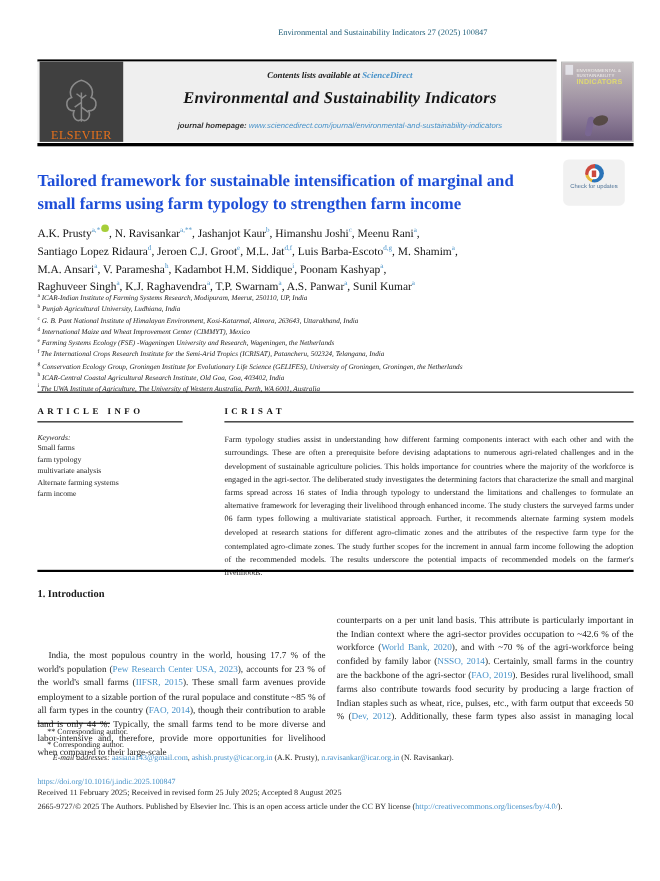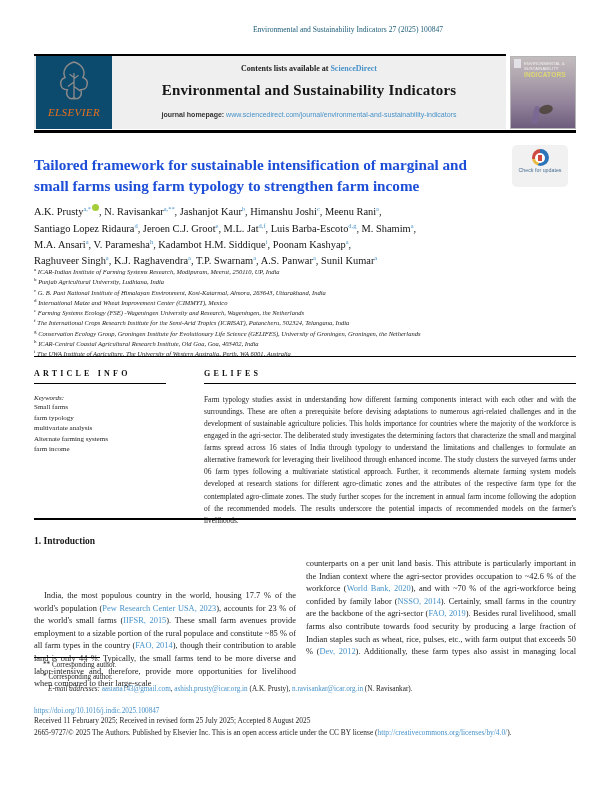--- a/index.html
+++ b/index.html
@@ -10,25 +10,25 @@
   .bold{font-weight:bold;}
   sup{font-size:0.62em;line-height:0;color:#4792c9;}
 
   
   .jref{position:absolute;top:25px;left:0;width:100%;text-align:center;
         font-size:7.6px;color:#1d5c77;padding-left:48px;}
 
   
   .rule-top{position:absolute;top:54px;left:34px;width:472px;height:2px;background:#000;}
   .header-box{position:absolute;top:56px;left:34px;width:472px;height:73px;background:#efefef;}
-  .logo-area{position:absolute;top:0;left:2px;width:76px;height:73px;background:#0c4a6e;
-             display:flex;flex-direction:column;align-items:center;justify-content:flex-start;padding-top:3px;box-sizing:border-box;font-style:italic;}
+  .logo-area{position:absolute;top:0;left:2px;width:76px;height:73px;background:#404040;
+             display:flex;flex-direction:column;align-items:center;justify-content:flex-start;padding-top:14px;box-sizing:border-box;}
   .logo-tree{width:40px;height:46px;}
   .logo-text{font-family:"Liberation Serif",serif;font-size:11px;color:#e8711c;letter-spacing:0.4px;margin-top:1px;}
-  .header-center{position:absolute;top:0;left:80px;width:390px;height:73px;text-align:center;}
+  .header-center{position:absolute;top:0;left:80px;width:390px;height:73px;text-align:center;font-style:italic;}
   .contents-line{margin-top:8px;font-size:8px;font-weight:bold;color:#222;}
   .journal-title{margin-top:9px;font-size:15px;font-weight:bold;color:#161616;letter-spacing:0.2px;}
   .homepage-line{margin-top:12px;font-family:"Liberation Sans",sans-serif;font-size:7px;color:#333;}
   .rule-bottom{position:absolute;top:130px;left:34px;width:542px;height:2.6px;background:#000;}
 
   
   .cover{position:absolute;top:56px;left:510px;width:66px;height:73px;
          background:linear-gradient(180deg,#c3bcbe 0%,#aba0ab 35%,#93839b 65%,#6d5c7c 100%);
          border:1px solid #b5b5b5;box-sizing:border-box;overflow:hidden;}
   .cover-mark{position:absolute;top:2px;left:3px;width:7px;height:9px;background:#e9e9ee;opacity:0.85;}
@@ -158,21 +158,21 @@
     <div class="head-rule"></div>
     <div class="kw-label">Keywords:</div>
     <div class="kw">Small farms</div>
     <div class="kw">farm typology</div>
     <div class="kw">multivariate analysis</div>
     <div class="kw">Alternate farming systems</div>
     <div class="kw">farm income</div>
   </div>
 
   <div class="abs-col">
-    <div class="sec-head">GELIFES</div>
+    <div class="sec-head">ICRISAT</div>
     <div class="head-rule"></div>
     <div class="abstract">Farm typology studies assist in understanding how different farming components interact with each other and with the surroundings. These are often a prerequisite before devising adaptations to numerous agri-related challenges and in the development of sustainable agriculture policies. This holds importance for countries where the majority of the workforce is engaged in the agri-sector. The deliberated study investigates the determining factors that characterize the small and marginal farms spread across 16 states of India through typology to understand the limitations and challenges to formulate an alternative framework for leveraging their livelihood through enhanced income. The study clusters the surveyed farms under 06 farm types following a multivariate statistical approach. Further, it recommends alternate farming system models developed at research stations for different agro-climatic zones and the attributes of the respective farm type for the contemplated agro-climate zones. The study further scopes for the increment in annual farm income following the adoption of the recommended models. The results underscore the potential impacts of recommended models on the farmer's livelihoods.</div>
   </div>
 
   <div class="rule2"></div>
 
   <div class="intro-head">1. Introduction</div>
   <div class="col-left">
     <p class="col-text indent"><span>India, the most populous country in the world, housing 17.7 % of the world's population (</span><span class="lnk">Pew Research Center USA, 2023</span><span>), accounts for 23 % of the world's small farms (</span><span class="lnk">IIFSR, 2015</span><span>). These small farm avenues provide employment to a sizable portion of the rural populace and constitute ~85 % of all farm types in the country (</span><span class="lnk">FAO, 2014</span><span>), though their contribution to arable land is only 44 %. Typically, the small farms tend to be more diverse and labor-intensive and, therefore, provide more opportunities for livelihood when compared to their large-scale</span></p>
   </div>

